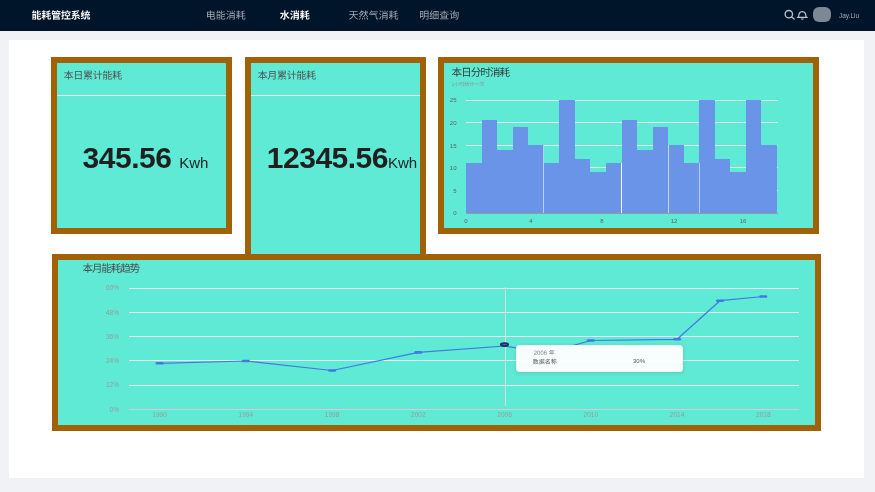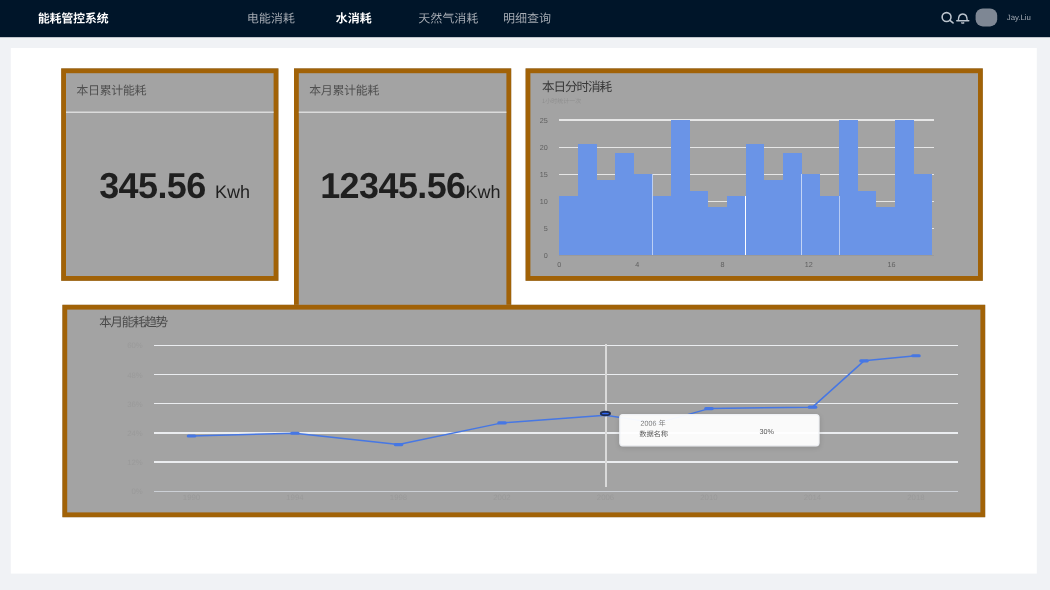--- a/index.html
+++ b/index.html
@@ -4,21 +4,21 @@
 <style>
   * { margin:0; padding:0; box-sizing:border-box; }
   html,body { width:875px; height:492px; background:#f0f2f5; font-family:"Liberation Sans",sans-serif; overflow:hidden; }
   
   #nav { position:absolute; left:0; top:0; width:875px; height:31px; background:#001529; }
   .uname { position:absolute; left:839px; top:0; height:31px; line-height:31px; color:#a2aab3; font-size:6.5px; }
   .avatar { position:absolute; left:813px; top:7px; width:18px; height:15px; border-radius:6px; background:#7e8794; }
   
   #panel { position:absolute; left:9px; top:40px; width:855px; height:438px; background:#ffffff; }
   
-  .card { position:absolute; background:#a3a3a3; border:4px solid #a16207; }
+  .card { position:absolute; background:#5eead4; border:6px solid #a16207; }
   #c1 { left:51px; top:57px; width:181px; height:177px; }
   #c2 { left:245px; top:57px; width:181px; height:225px; }
   #c3 { left:438px; top:57px; width:381px; height:177px; }
   #c4 { left:52px; top:254px; width:769px; height:177px; }
   .chead { position:absolute; left:0; top:0; width:100%; height:33px; border-bottom:1px solid #e9e9e9; }
   .bignum { position:absolute; left:0; top:80px; width:100%; text-align:center; font-size:30px; font-weight:bold; color:#1f1f1f; letter-spacing:-0.5px; line-height:1; }
   .bignum .kwh { font-size:15px; font-weight:normal; letter-spacing:0; }
   
   #tip { position:absolute; left:516px; top:345px; width:167px; height:27px; background:rgba(255,255,255,0.95);
          border:1px solid #eef0f4; border-radius:3px; box-shadow:0 1px 4px rgba(0,0,0,0.12); }

